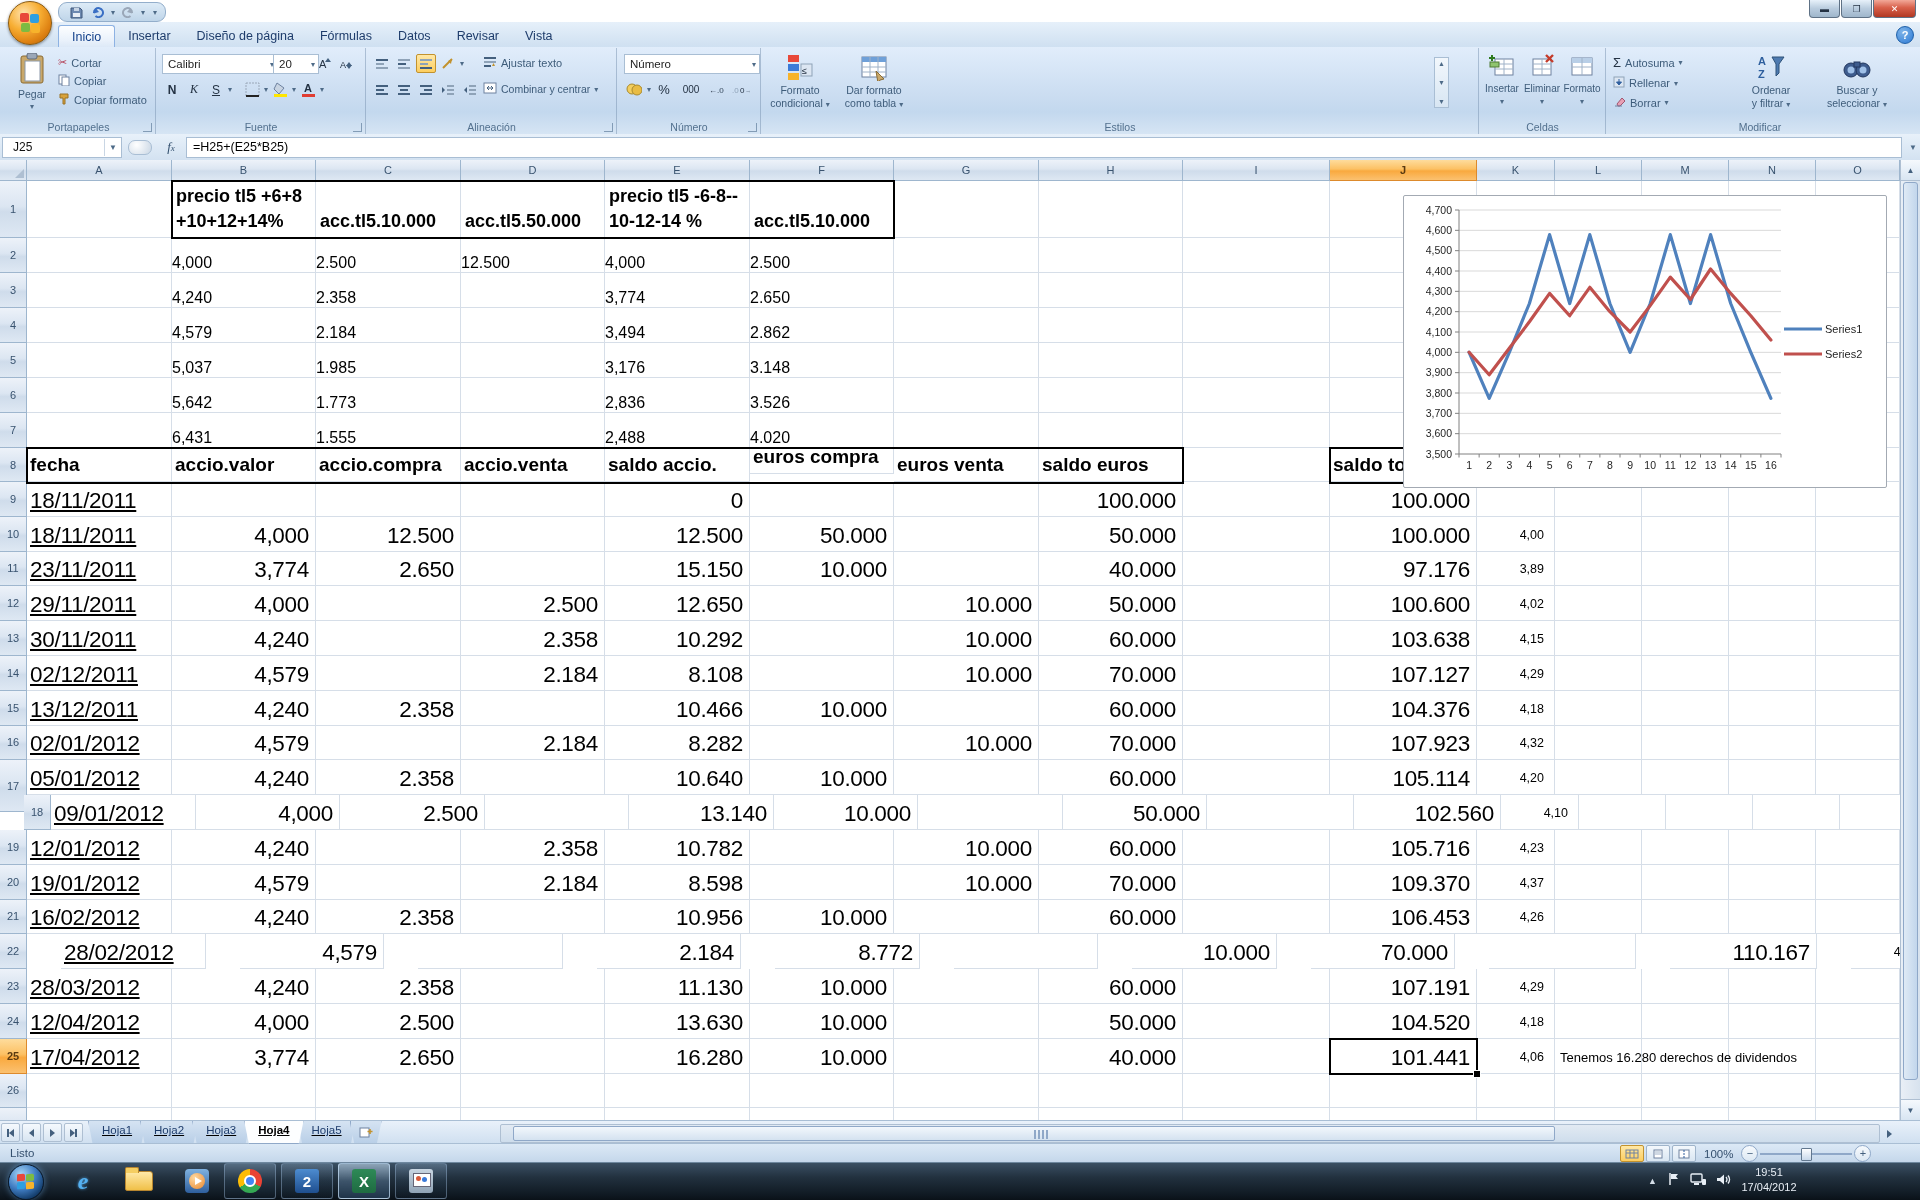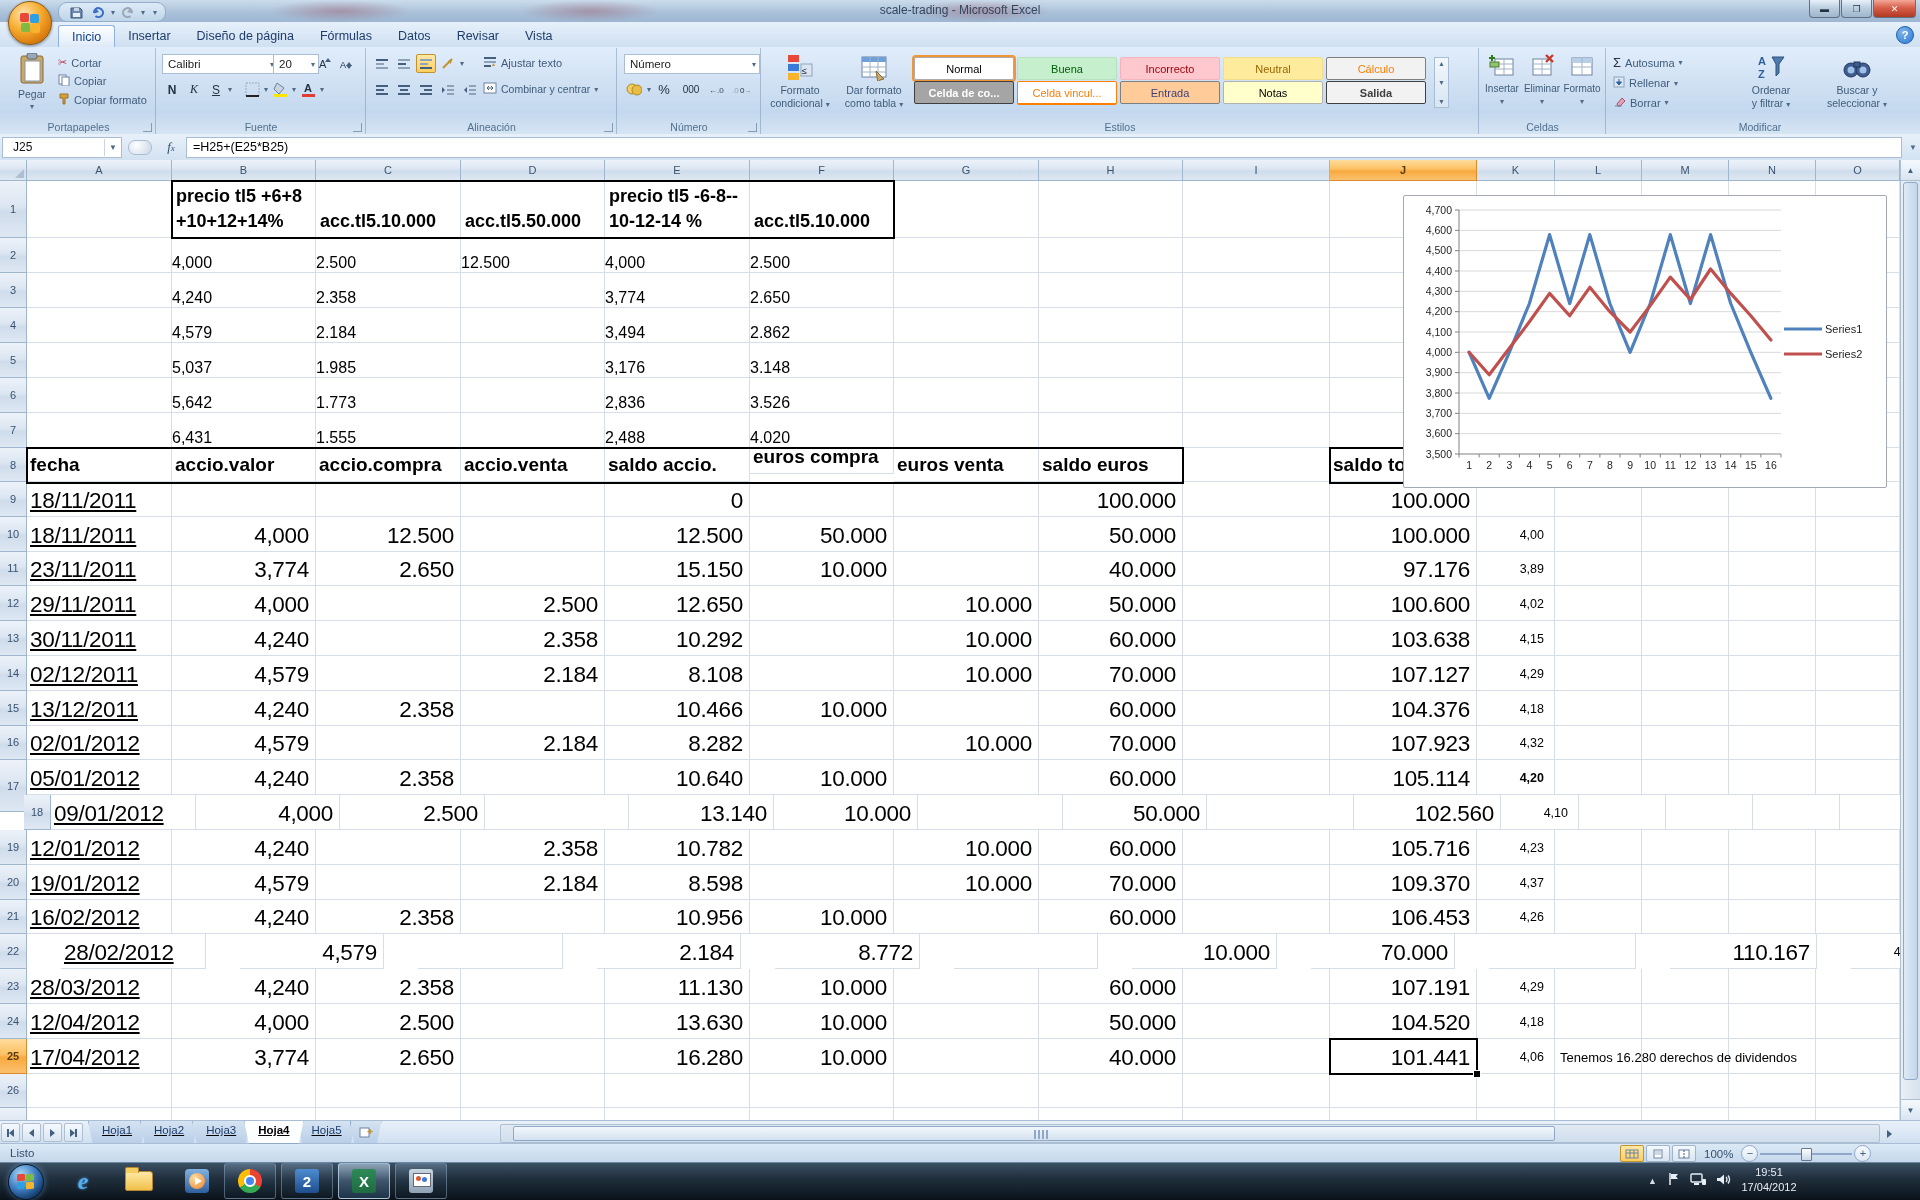--- a/index.html
+++ b/index.html
@@ -202,26 +202,20 @@
   .i-paint:before{content:"";position:absolute;left:4px;top:4px;width:16px;height:12px;background:#fff;
     border:1px solid #667;}
   .i-paint:after{content:"";position:absolute;left:7px;top:7px;width:5px;height:5px;border-radius:50%;
     background:#D85A3A;box-shadow:6px 1px 0 #3A7AD8;}
 </style>
 </head>
 <body>
 
 <div id="screen">
 
-  <div class="titlebar">
-    <div class="blob" style="left:270px"></div>
-    <div class="blob" style="left:520px"></div>
-    <div class="blob" style="left:910px"></div>
-    <div class="title-text">scale-trading - Microsoft Excel</div>
-  </div>
   <div class="office-btn">
     <div class="office-logo">
       <i style="left:0;top:0;background:#E8483A"></i>
       <i style="left:10px;top:1px;background:#2E9FE0"></i>
       <i style="left:1px;top:10px;background:#7DBB42"></i>
       <i style="left:11px;top:11px;background:#F7B32B"></i>
     </div>
   </div>
   <div class="qat">
     <span class="qbtn">
@@ -504,32 +498,20 @@
               <line x1="10" y1="4" x2="10" y2="24" stroke="#9FB2C8"></line>
               <line x1="18" y1="4" x2="18" y2="24" stroke="#9FB2C8"></line>
               <line x1="2" y1="14" x2="26" y2="14" stroke="#9FB2C8"></line>
               <line x1="2" y1="19" x2="26" y2="19" stroke="#9FB2C8"></line>
               <path d="M16 18l8 8-4 1-2 3z" fill="#C9A86A" stroke="#8A6B33"></path>
             </svg>
         </span>
         <span>Dar formato</span>
         <span><span>como tabla</span> <span class="car">▾</span></span>
       </div>
-      <div id="stylegallery">
-          <div class="chip chipsel" style="background: rgb(255, 255, 255); color: rgb(0, 0, 0); border-color: rgb(172, 172, 172);">Normal</div>
-          <div class="chip" style="background: rgb(198, 239, 206); color: rgb(0, 97, 0); border-color: rgb(183, 224, 192);">Buena</div>
-          <div class="chip" style="background: rgb(255, 199, 206); color: rgb(156, 0, 6); border-color: rgb(242, 181, 189);">Incorrecto</div>
-          <div class="chip" style="background: rgb(255, 235, 156); color: rgb(156, 101, 0); border-color: rgb(242, 221, 141);">Neutral</div>
-          <div class="chip" style="background: rgb(242, 242, 242); color: rgb(250, 125, 0); border-color: rgb(127, 127, 127);">Cálculo</div>
-          <div class="chip" style="background: rgb(165, 165, 165); color: rgb(255, 255, 255); border-color: rgb(63, 63, 63); font-weight: 700;">Celda de co...</div>
-          <div class="chip" style="background: rgb(255, 255, 255); color: rgb(250, 125, 0); border-color: rgb(255, 128, 1); border-bottom-width: 2px;">Celda vincul...</div>
-          <div class="chip" style="background: rgb(255, 204, 153); color: rgb(63, 63, 118); border-color: rgb(127, 127, 127);">Entrada</div>
-          <div class="chip" style="background: rgb(255, 255, 204); color: rgb(0, 0, 0); border-color: rgb(178, 178, 178);">Notas</div>
-          <div class="chip" style="background: rgb(242, 242, 242); color: rgb(63, 63, 63); border-color: rgb(63, 63, 63); font-weight: 700;">Salida</div>
-        </div>
       <div class="galscroll">
         <span>▲</span>
         <span>▼</span>
         <span>▼</span>
       </div>
       <span class="glabel">Estilos</span>
     </div>
 
     <div class="grp" style="left:1480px;width:125px">
       <div class="bigbtn" style="left:2px;top:5px;width:40px;font-size:10px">
@@ -1032,21 +1014,21 @@
         <div class="cell big tleft" style="width: 145px; height: 34.8px;">05/01/2012</div>
         <div class="cell big tright" style="width: 144px; height: 34.8px;">4,240</div>
         <div class="cell big tright" style="width: 145px; height: 34.8px;">2.358</div>
         <div class="cell big tright" style="width: 144px; height: 34.8px;"></div>
         <div class="cell big tright" style="width: 145px; height: 34.8px;">10.640</div>
         <div class="cell big tright" style="width: 144px; height: 34.8px;">10.000</div>
         <div class="cell big tright" style="width: 145px; height: 34.8px;"></div>
         <div class="cell big tright" style="width: 144px; height: 34.8px;">60.000</div>
         <div class="cell big tright" style="width: 147px; height: 34.8px;"></div>
         <div class="cell big tright" style="width: 147px; height: 34.8px;">105.114</div>
-        <div class="cell ksm" style="width: 78px; height: 34.8px; font-weight: bold;">4,20</div>
+        <div class="cell ksm" style="width: 78px; height: 34.8px;">4,20</div>
         <div class="cell lnote" style="width: 87px; height: 34.8px;"></div>
         <div class="cell" style="width: 87px; height: 34.8px;"></div>
         <div class="cell" style="width: 87px; height: 34.8px;"></div>
         <div class="cell" style="width: 84px; height: 34.8px;"></div>
       </div>
       <div class="grow" style="top: 635.2px; height: 34.8px; padding-left: 24px;">
         <div class="rowhdr" style="height: 34.8px;">18</div>
         <div class="cell big tleft" style="width: 145px; height: 34.8px;">09/01/2012</div>
         <div class="cell big tright" style="width: 144px; height: 34.8px;">4,000</div>
         <div class="cell big tright" style="width: 145px; height: 34.8px;">2.500</div>

